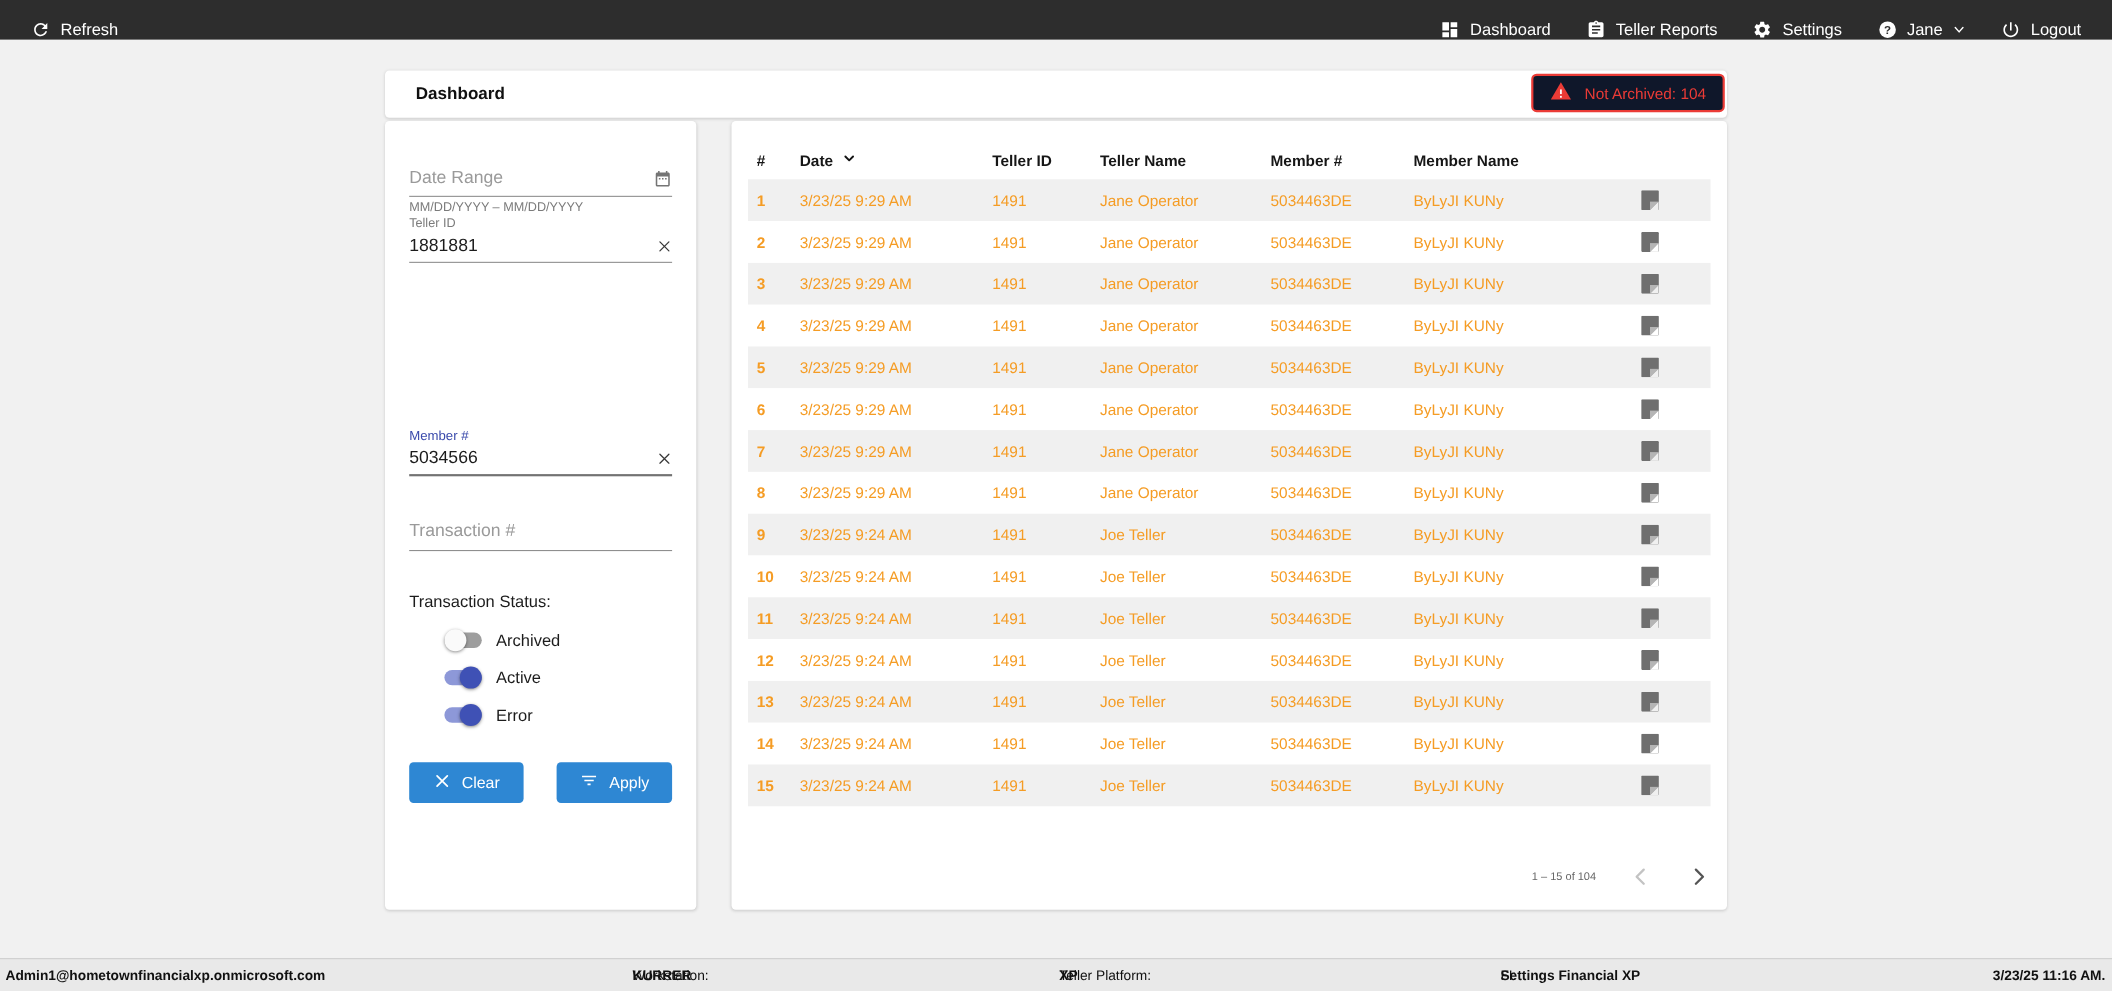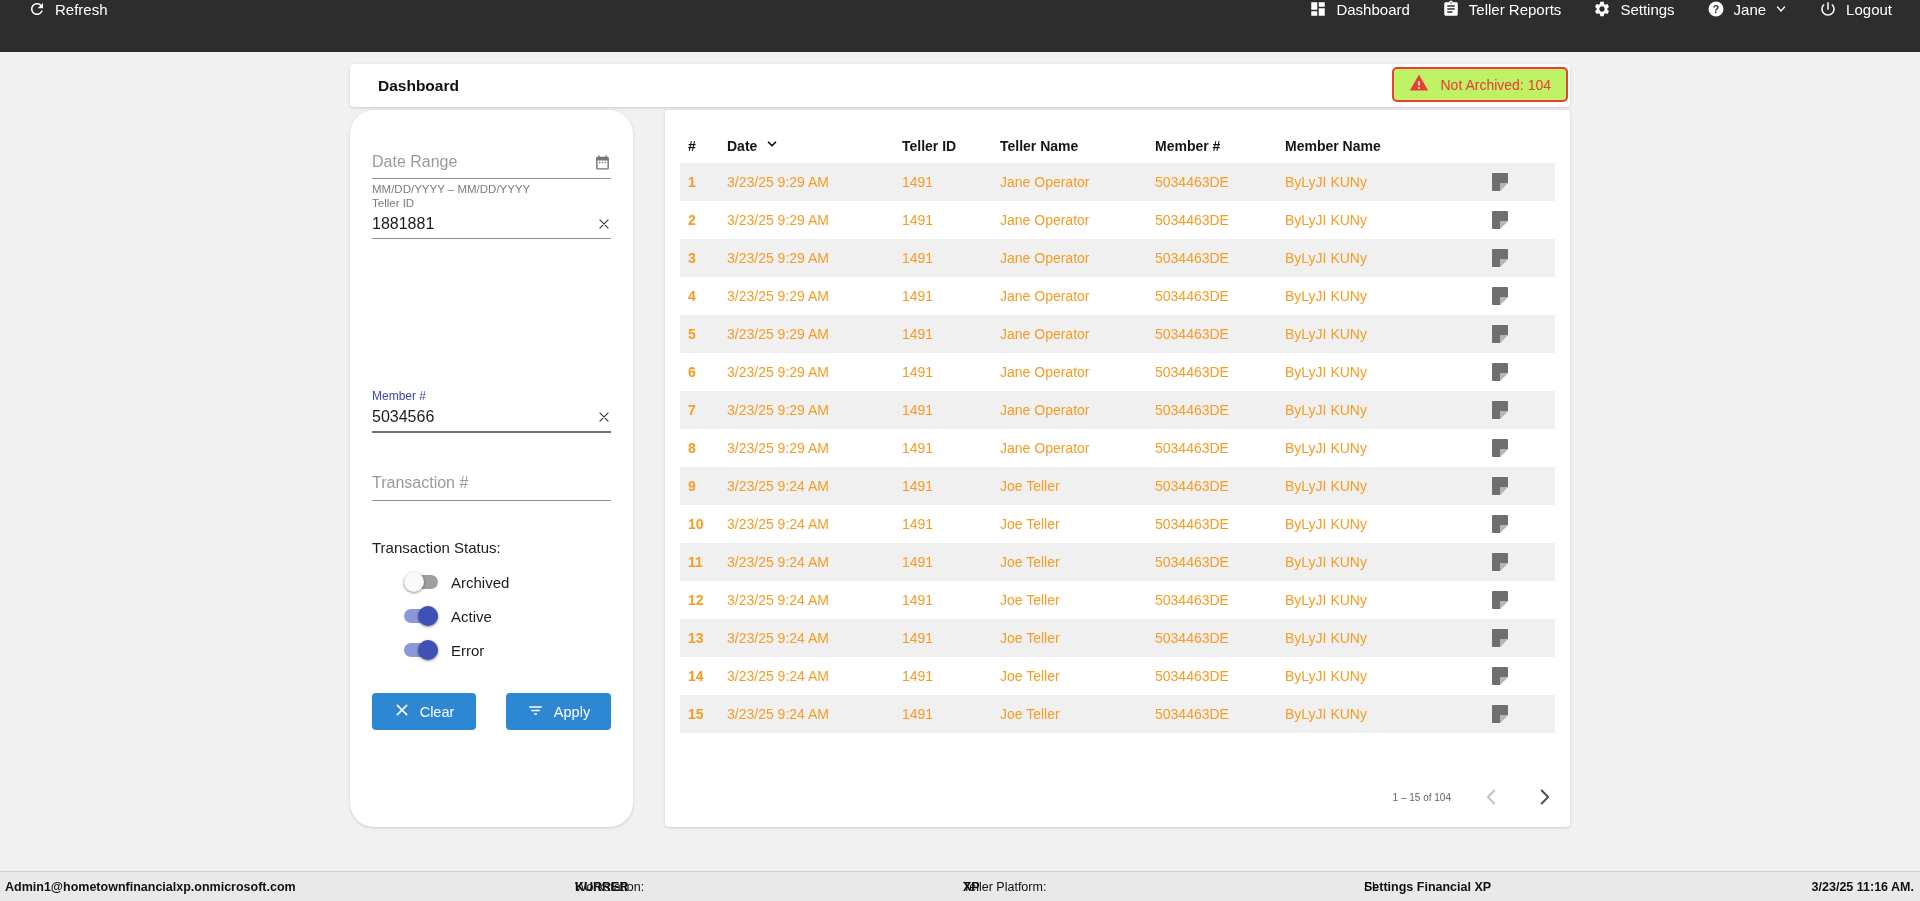--- a/index.html
+++ b/index.html
@@ -1,33 +1,33 @@
 <!DOCTYPE html>
 <html><head>
 <meta charset="utf-8">
 <style>
   html,body{margin:0;padding:0;background:#F1F1F1;}
   .screen{position:relative;width:1920px;height:901px;overflow:hidden;background:#F1F1F1;
     font-family:"Liberation Sans","DejaVu Sans",sans-serif;color:#1f1f1f;}
   
-  .topbar{position:absolute;left:0;top:0;right:0;height:52px;background:#2D2D2D;color:#fff;
-    display:flex;align-items:flex-start;padding:0 28px;box-sizing:border-box;}
+  .topbar{position:absolute;left:0;top:0;right:0;height:36px;background:#2D2D2D;color:#fff;
+    display:flex;align-items:flex-end;padding:0 28px;box-sizing:border-box;}
   .tb-item{display:flex;align-items:center;gap:9px;font-size:15px;cursor:pointer;white-space:nowrap;}
   .tb-nav{margin-left:auto;display:flex;gap:32px;align-items:center;}
   .tb-item svg{display:block;}
   
   .card{position:absolute;background:#fff;border-radius:4px;box-shadow:0 1px 3px rgba(0,0,0,.16);}
   .header-card{left:350px;top:64px;width:1220px;height:43px;display:flex;align-items:center;
     padding:0 28px;box-sizing:border-box;}
   .page-title{font-size:15.5px;font-weight:bold;color:#101010;}
   .alert-badge{position:absolute;right:2px;top:3px;height:35px;box-sizing:border-box;border:2px solid #EB3B36;
-    border-radius:5px;background:#bef264;color:#EB3B36;font-size:14px;display:flex;align-items:center;
+    border-radius:5px;background:#0f172a;color:#EB3B36;font-size:14px;display:flex;align-items:center;
     gap:11px;padding:0 15px;cursor:pointer;}
   
-  .filter-card{left:350px;top:110px;width:283px;height:717px;border-radius:24px;}
+  .filter-card{left:350px;top:110px;width:283px;height:717px;}
   .fa{position:absolute;left:22px;width:239px;box-sizing:border-box;}
   .fld{display:flex;align-items:center;border-bottom:1px solid #8f8f8f;}
   .mat{border:none;outline:none;background:transparent;font-size:16px;color:#1c1c1c;
     font-family:inherit;flex:1;min-width:0;padding:0;}
   .mat::placeholder{color:#9a9a9a;opacity:1;}
   .hint,.mini-label{font-size:11.5px;color:#7b7b7b;}
   .member-label{font-size:12px;color:#3949AB;}
   .fld.focused{border-bottom:2px solid #737373;}
   .clear-x{flex:0 0 auto;cursor:pointer;display:flex;align-items:center;}
   .cal{flex:0 0 auto;cursor:pointer;display:flex;align-items:center;}

